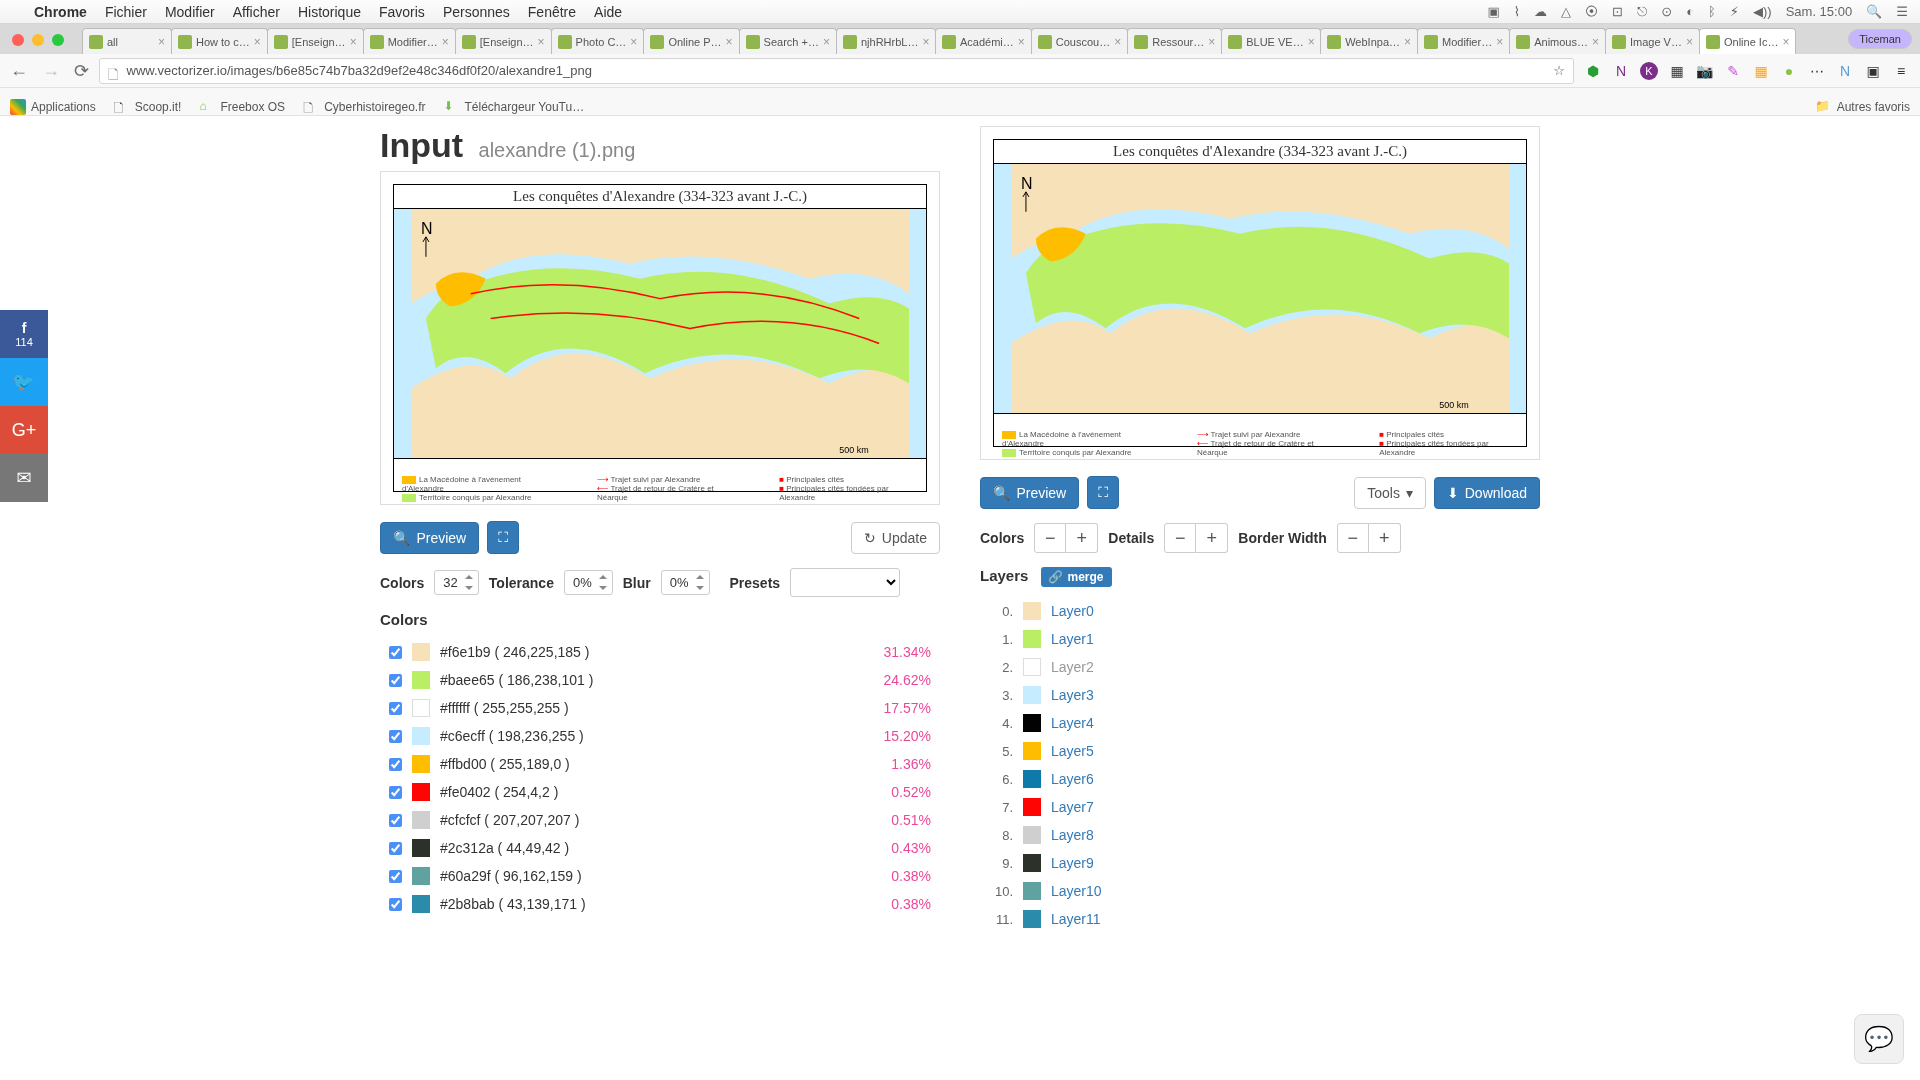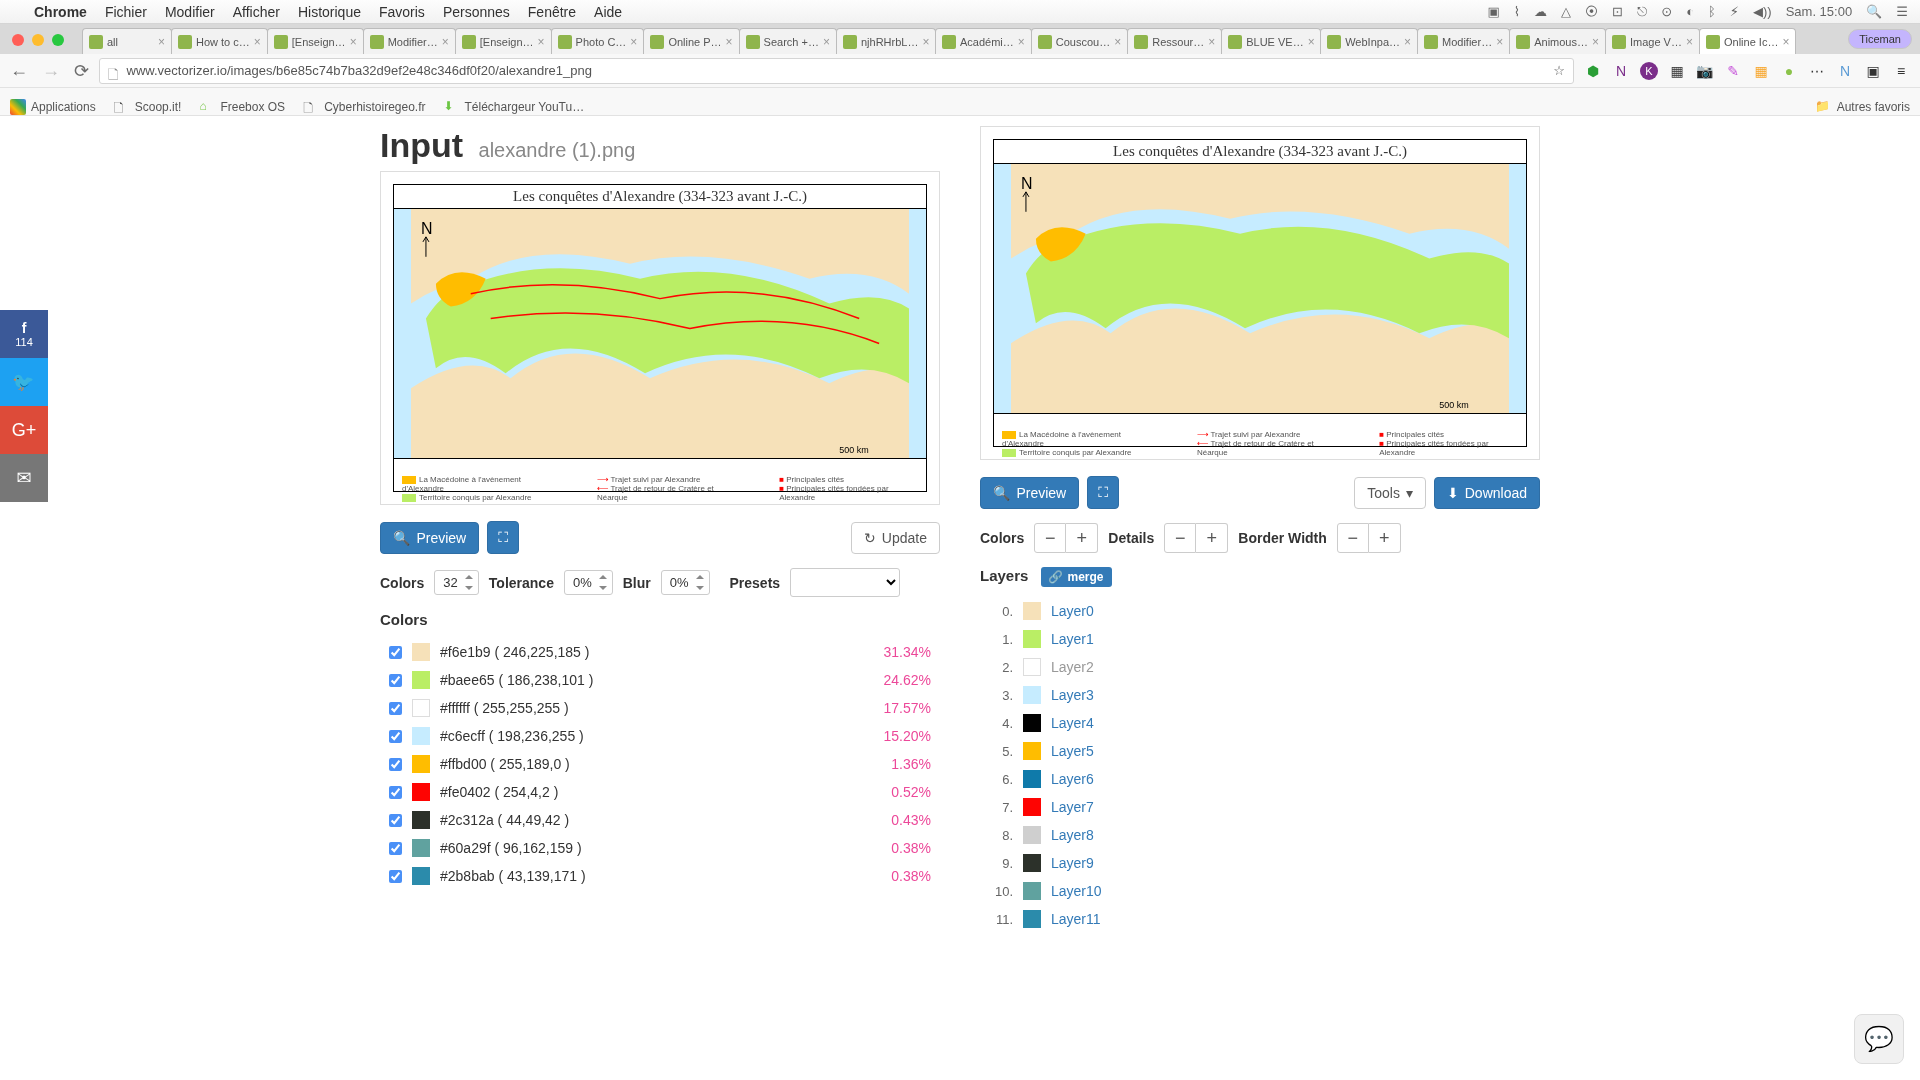--- a/index.html
+++ b/index.html
@@ -383,20 +383,26 @@
             <span class="pct">1.36%</span>
           </div>
           <div class="crow">
             <input type="checkbox" checked="" style="">
             <span class="sw" style="background:#fe0402;"></span>
             <span>#fe0402 ( 254,4,2 )</span>
             <span class="pct">0.52%</span>
           </div>
           <div class="crow">
             <input type="checkbox" checked="" style="">
+            <span class="sw" style="background:#cfcfcf;"></span>
+            <span>#cfcfcf ( 207,207,207 )</span>
+            <span class="pct">0.51%</span>
+          </div>
+          <div class="crow">
+            <input type="checkbox" checked="" style="">
             <span class="sw" style="background:#2c312a;"></span>
             <span>#2c312a ( 44,49,42 )</span>
             <span class="pct">0.43%</span>
           </div>
           <div class="crow">
             <input type="checkbox" checked="" style="">
             <span class="sw" style="background:#60a29f;"></span>
             <span>#60a29f ( 96,162,159 )</span>
             <span class="pct">0.38%</span>
           </div>

